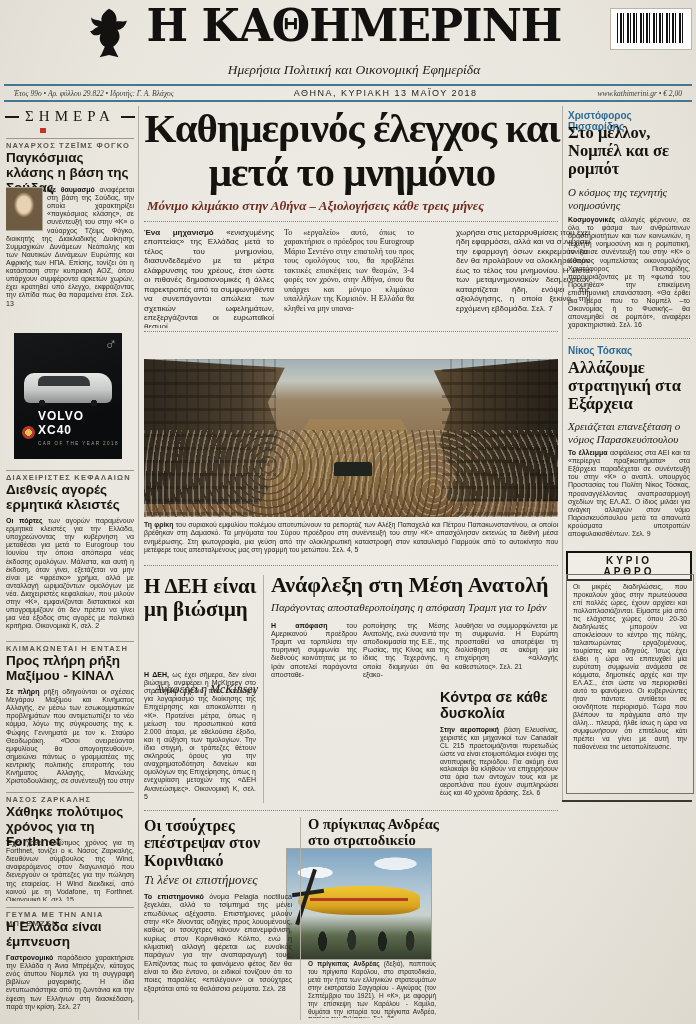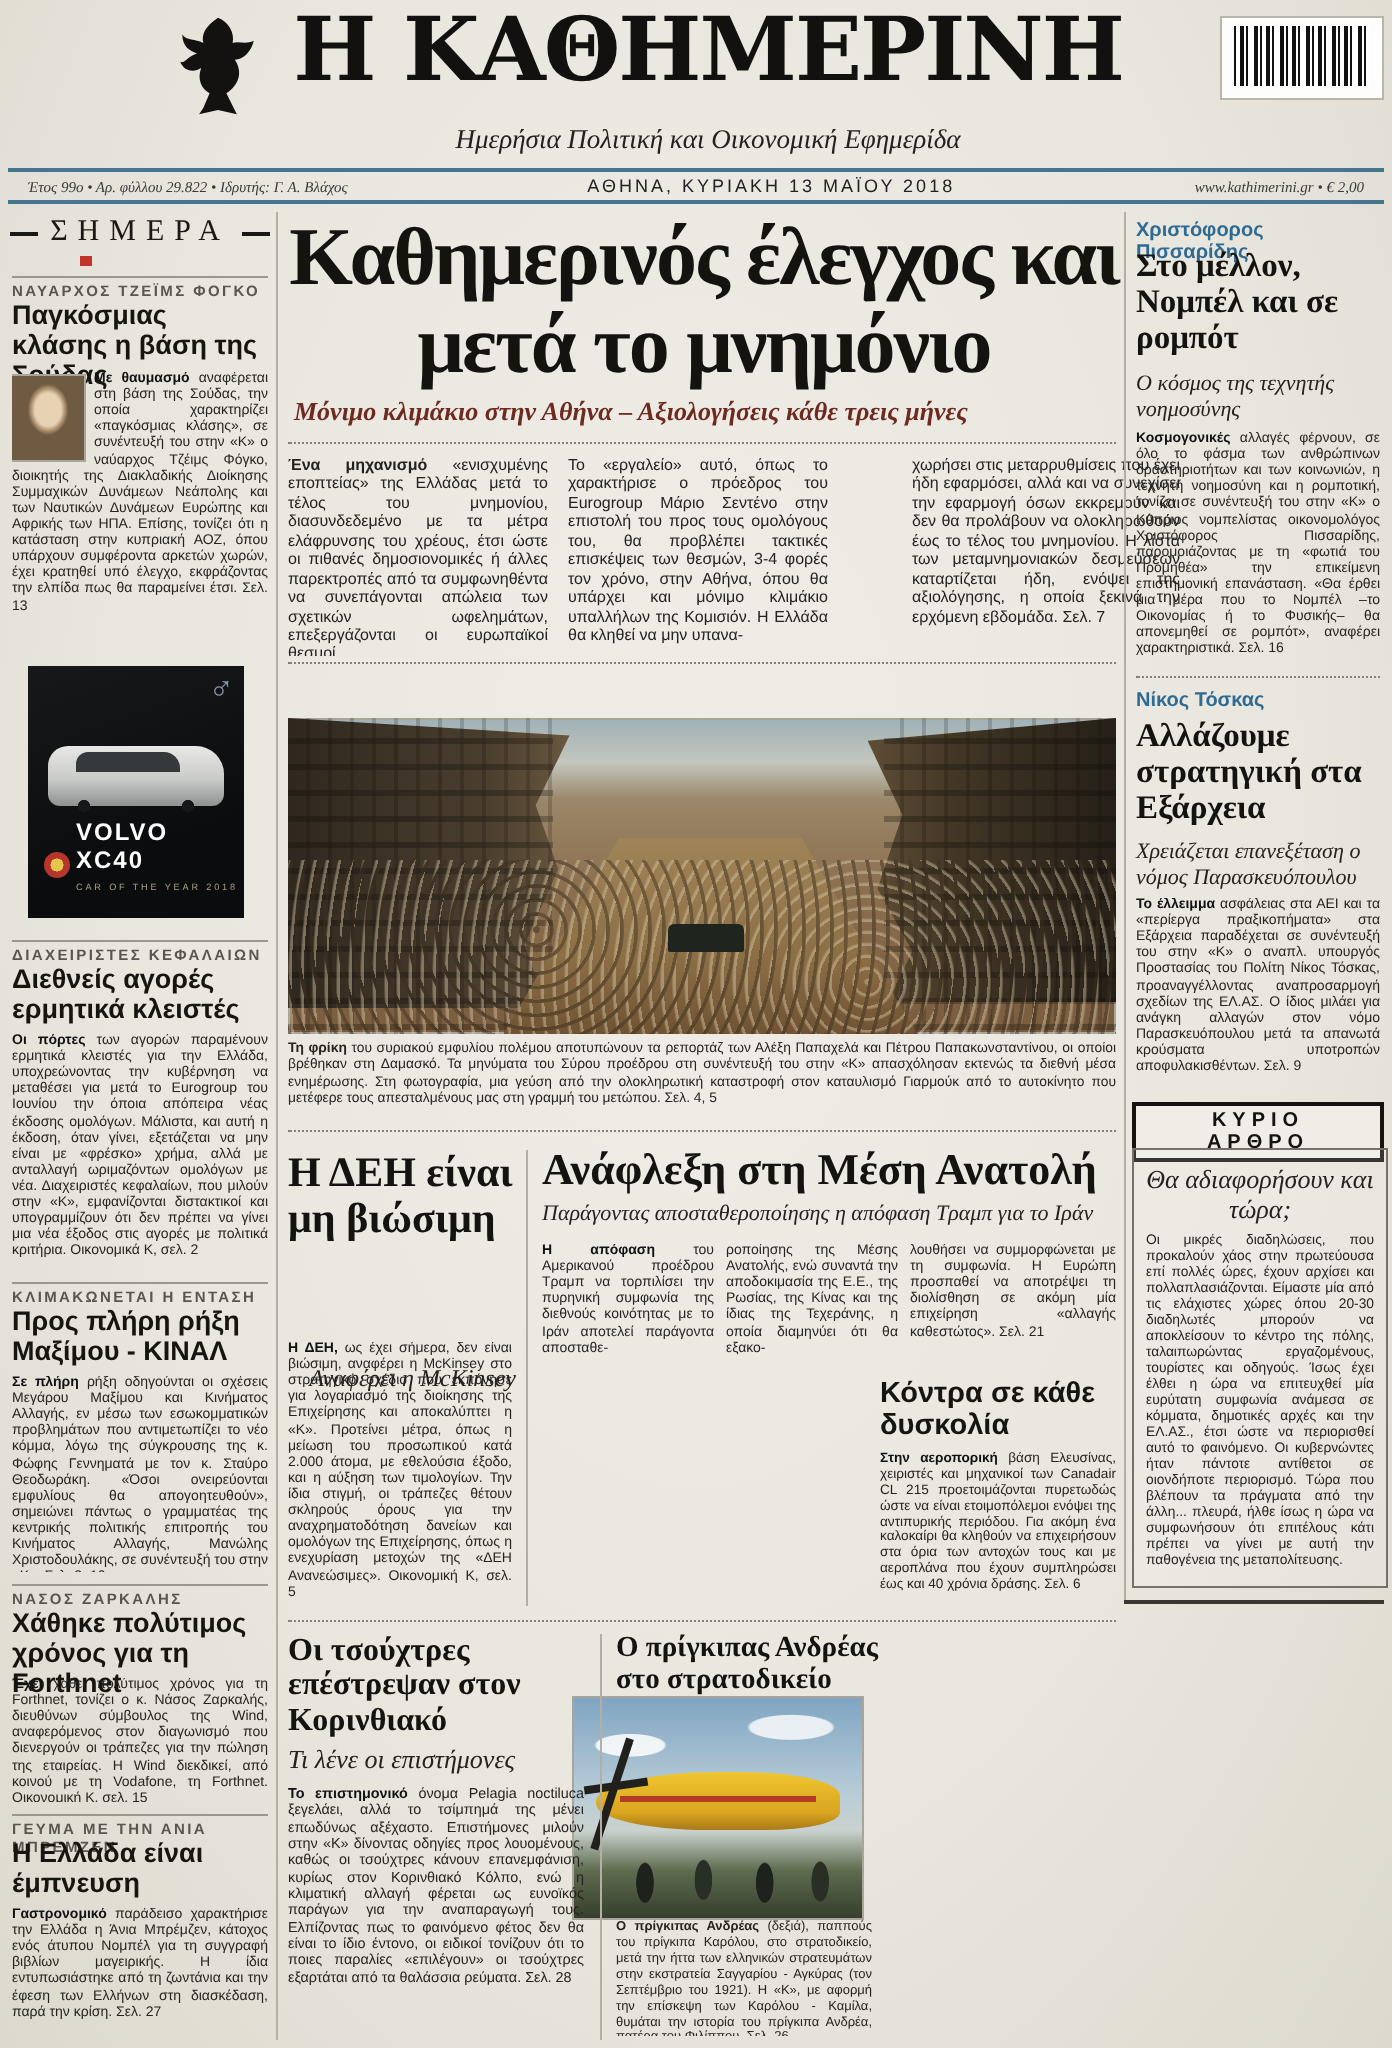--- a/index.html
+++ b/index.html
@@ -194,21 +194,21 @@
 
   <main>
     <section>
       <div class="abs hf" style="left:144px;top:106px;width:416px;font-size:41px;text-align:center;letter-spacing:-1px;">Καθημερινός έλεγχος και μετά το μνημόνιο</div>
       <div class="abs sub" style="left:147px;top:199px;width:410px;font-size:13px;font-weight:bold;color:#6d2a20;">Μόνιμο κλιμάκιο στην Αθήνα – Αξιολογήσεις κάθε τρεις μήνες</div>
       <div class="abs dot" style="left:144px;top:221px;width:414px;"></div>
       <div class="abs bt8" style="left:144px;top:228px;width:130px;height:100px;">
         <b>Ένα μηχανισμό</b>
         <span>«ενισχυμένης εποπτείας» της Ελλάδας μετά το τέλος του μνημονίου, διασυνδεδεμένο με τα μέτρα ελάφρυνσης του χρέους, έτσι ώστε οι πιθανές δημοσιονομικές ή άλλες παρεκτροπές από τα συμφωνηθέντα να συνεπάγονται απώλεια των σχετικών ωφελημάτων, επεξεργάζονται οι ευρωπαϊκοί θεσμοί.</span>
       </div>
-      <div class="abs bt8" style="left:284px;top:228px;width:130px;height:100px;">Το «εργαλείο» αυτό, όπως το χαρακτήρισε ο πρόεδρος του Eurogroup Μάριο Σεντένο στην επιστολή του προς τους ομολόγους του, θα προβλέπει τακτικές επισκέψεις των θεσμών, 3-4 φορές τον χρόνο, στην Αθήνα, όπου θα υπάρχει και μόνιμο κλιμάκιο υπαλλήλων της Κομισιόν. Η Ελλάδα θα κληθεί να μην υπανα-</div>
+      <div class="abs bt8" style="left:284px;top:228px;width:130px;height:100px;font-family:Liberation Serif, serif;">Το «εργαλείο» αυτό, όπως το χαρακτήρισε ο πρόεδρος του Eurogroup Μάριο Σεντένο στην επιστολή του προς τους ομολόγους του, θα προβλέπει τακτικές επισκέψεις των θεσμών, 3-4 φορές τον χρόνο, στην Αθήνα, όπου θα υπάρχει και μόνιμο κλιμάκιο υπαλλήλων της Κομισιόν. Η Ελλάδα θα κληθεί να μην υπανα-</div>
       <div class="abs bt8" style="left:424px;top:228px;width:134px;height:100px;margin-left:32px;">χωρήσει στις μεταρρυθμίσεις που έχει ήδη εφαρμόσει, αλλά και να συνεχίσει την εφαρμογή όσων εκκρεμούν και δεν θα προλάβουν να ολοκληρωθούν έως το τέλος του μνημονίου. Η λίστα των μεταμνημονιακών δεσμεύσεων καταρτίζεται ήδη, ενόψει της αξιολόγησης, η οποία ξεκινά την ερχόμενη εβδομάδα. Σελ. 7</div>
     </section>
 
     <section>
       <div class="abs dot" style="left:144px;top:331px;width:414px;"></div>
       <div class="abs photo syria" style="left:144px;top:359px;width:414px;height:158px;">
         <div class="bl"></div>
           <div class="br"></div>
           <div class="win"></div>
           <div class="road"></div>
@@ -300,20 +300,19 @@
     <div class="abs sub" style="left:568px;top:420px;width:122px;font-size:11px;">Χρειάζεται επανεξέταση ο νόμος Παρασκευόπουλου</div>
     <div class="abs bt" style="left:568px;top:449px;width:122px;height:96px;">
       <b>Το έλλειμμα</b>
       <span>ασφάλειας στα ΑΕΙ και τα «περίεργα πραξικοπήματα» στα Εξάρχεια παραδέχεται σε συνέντευξή του στην «Κ» ο αναπλ. υπουργός Προστασίας του Πολίτη Νίκος Τόσκας, προαναγγέλλοντας αναπροσαρμογή σχεδίων της ΕΛ.ΑΣ. Ο ίδιος μιλάει για ανάγκη αλλαγών στον νόμο Παρασκευόπουλου μετά τα απανωτά κρούσματα υποτροπών αποφυλακισθέντων. Σελ. 9</span>
     </div>
 
     <div class="abs" style="left:566px;top:551px;width:126px;text-align:center;border-radius:10px;">
       <span class="edlabel">ΚΥΡΙΟ ΑΡΘΡΟ</span>
     </div>
     <div class="abs edbox" style="left:566px;top:574px;width:114px;height:206px;">
-      <div class="sub" style="font-size:13px;text-align:center;margin-bottom:4px;">Θα αδιαφορήσουν και τώρα;</div>
       <div class="bt" style="height:166px;font-size:6.9px;">Οι μικρές διαδηλώσεις, που προκαλούν χάος στην πρωτεύουσα επί πολλές ώρες, έχουν αρχίσει και πολλαπλασιάζονται. Είμαστε μία από τις ελάχιστες χώρες όπου 20-30 διαδηλωτές μπορούν να αποκλείσουν το κέντρο της πόλης, ταλαιπωρώντας εργαζομένους, τουρίστες και οδηγούς. Ίσως έχει έλθει η ώρα να επιτευχθεί μία ευρύτατη συμφωνία ανάμεσα σε κόμματα, δημοτικές αρχές και την ΕΛ.ΑΣ., έτσι ώστε να περιορισθεί αυτό το φαινόμενο. Οι κυβερνώντες ήταν πάντοτε αντίθετοι σε οιονδήποτε περιορισμό. Τώρα που βλέπουν τα πράγματα από την άλλη... πλευρά, ήλθε ίσως η ώρα να συμφωνήσουν ότι επιτέλους κάτι πρέπει να γίνει με αυτή την παθογένεια της μεταπολίτευσης.</div>
     </div>
     <div class="abs hr2" style="left:562px;top:800px;width:130px;"></div>
   </section>
 
 
 </div>
 
 </body></html>

